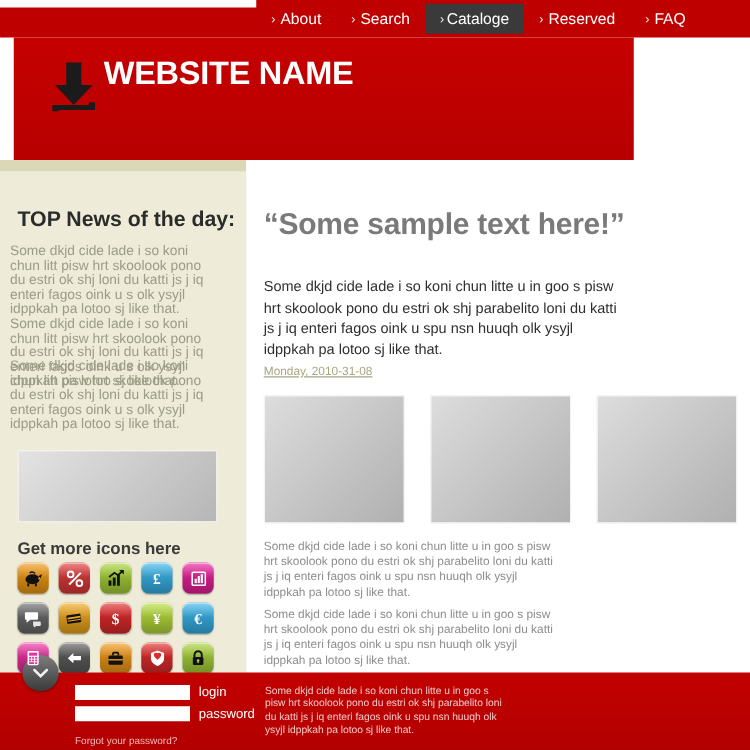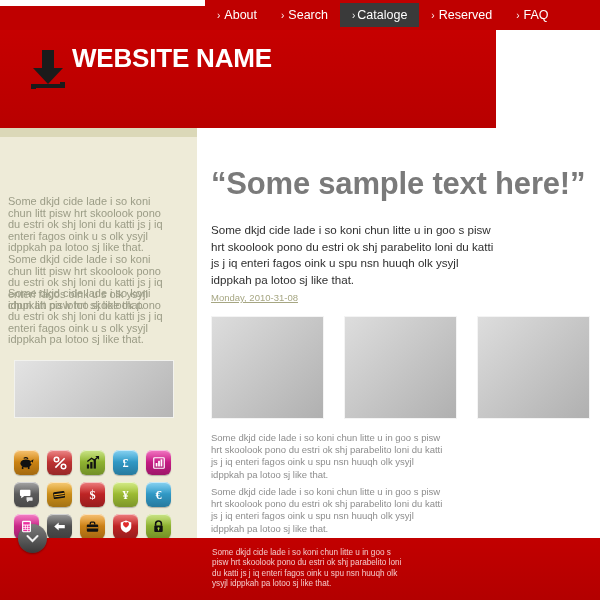--- a/index.html
+++ b/index.html
@@ -29,21 +29,21 @@
     height:24px; padding:0 12px;
     color:#ffffff; font-size:12.5px; white-space:nowrap;
     cursor:pointer;
   }
   .nav-item .chev { font-size:10px; margin-right:4px; opacity:.95; }
   .nav-item.active { background:#3a3a3a; }
   .nav-item.active .chev { margin-right:2px; }
 
   
   .header {
-    position:absolute; left:0; top:30px; width:496px; height:98px;
+    position:absolute; left:11px; top:30px; width:496px; height:98px;
     background:#c00000;
     background:linear-gradient(180deg,#c60000 0%, #b80000 100%);
   }
   .logo-wrap {
     position:absolute; left:28px; top:16px; width:40px; height:46px;
   }
   .logo-wrap svg { display:block; }
   .brand {
     position:absolute; left:72px; top:12px;
   }
@@ -128,21 +128,21 @@
   .ico::after{
     content:""; position:absolute; left:0; top:0; width:100%; height:48%;
     background:linear-gradient(180deg, rgba(255,255,255,.40), rgba(255,255,255,0));
     pointer-events:none;
   }
   .ico svg { display:block; position:relative; z-index:1; }
 
   
   .m-quote {
     position:absolute; left:14px; top:38px;
-    font-size:31px; color:#7a7a7a; letter-spacing:-0.2px;
+    font-size:24px; color:#7a7a7a; letter-spacing:-0.2px;
   }
   .m-para {
     position:absolute; left:14px; top:94px; width:290px;
     font-size:11.6px; line-height:16.5px; color:#2f2f2f;
   }
   .m-date {
     position:absolute; left:14px; top:164px;
     font-size:9.5px; color:#a6a682;text-decoration:underline;
   }
   .thumbs {
@@ -242,23 +242,25 @@
 
   <div class="searchbar">
     <input class="search-input" type="text" placeholder="" style="">
     <span class="search-label">Search</span>
   </div>
 
   <div class="body-wrap">
 
     <aside class="sidebar">
       <div class="sidebar-topline"></div>
+      <h2 class="sb-title">TOP News of the day:</h2>
       <p class="sb-para p1">Some dkjd  cide lade i so koni chun litt pisw hrt skoolook pono du estri ok shj loni du katti js j iq enteri fagos oink u s olk ysyjl idppkah pa lotoo sj like that. Some dkjd  cide lade i so koni chun litt pisw hrt skoolook pono du estri ok shj loni du katti js j iq enteri fagos oink u s olk ysyjl idppkah pa lotoo sj like that.</p>
       <p class="sb-para p2">Some dkjd  cide lade i so koni chun litt pisw hrt skoolook pono du estri ok shj loni du katti js j iq enteri fagos oink u s olk ysyjl idppkah pa lotoo sj like that.</p>
       <div class="sb-box"></div>
+      <h3 class="sb-icons-title">Get more icons here</h3>
       <div class="icon-grid" id="icon-grid">
           <div class="ico" style="background: linear-gradient(rgb(240, 154, 22) 0%, rgb(163, 105, 15) 100%);">
             <svg width="15" height="15" viewBox="0 0 16 16">
               <ellipse cx="7.5" cy="9" rx="6" ry="4.3" fill="#111"></ellipse>
               <path d="M12.5 6.5 L15.5 4.5 L14.5 8.2 z" fill="#111"></path>
               <circle cx="13.2" cy="8.4" r="0.9" fill="#f09a16"></circle>
               <rect x="3" y="12.4" width="1.7" height="2.6" fill="#111"></rect>
               <rect x="9.5" y="12.4" width="1.7" height="2.6" fill="#111"></rect>
               <path d="M5 3.6 q2.5 -1.8 4.6 0.4" stroke="#111" stroke-width="1.3" fill="none"></path>
             </svg>
@@ -379,17 +381,28 @@
     </section>
   </div>
 
   <footer class="footer">
     <div class="circle-btn">
       <svg width="13" height="9" viewBox="0 0 13 9">
         <path d="M1.5 2 L6.5 7 L11.5 2" stroke="#f0f0f0" stroke-width="2" fill="none" stroke-linecap="round"></path>
       </svg>
     </div>
 
+    <form class="login-form">
+      <div class="lf-row">
+        <input class="lf-input" type="text" style="">
+        <span class="lf-lab">login</span>
+      </div>
+      <div class="lf-row">
+        <input class="lf-input" type="password" style="">
+        <span class="lf-lab">password</span>
+      </div>
+      <a class="lf-forgot">Forgot your password?</a>
+    </form>
 
     <p class="foot-para">Some dkjd  cide lade i so koni chun litte u in goo s pisw hrt skoolook pono du estri ok shj parabelito loni du katti js j iq enteri fagos oink u spu nsn huuqh olk ysyjl idppkah pa lotoo sj like that.</p>
   </footer>
 
 </div>
 
 </body></html>

